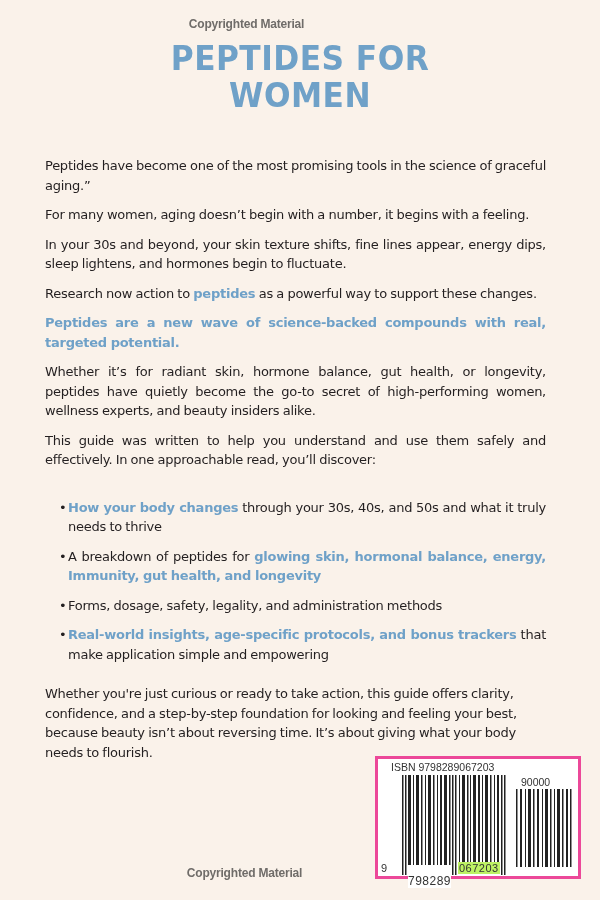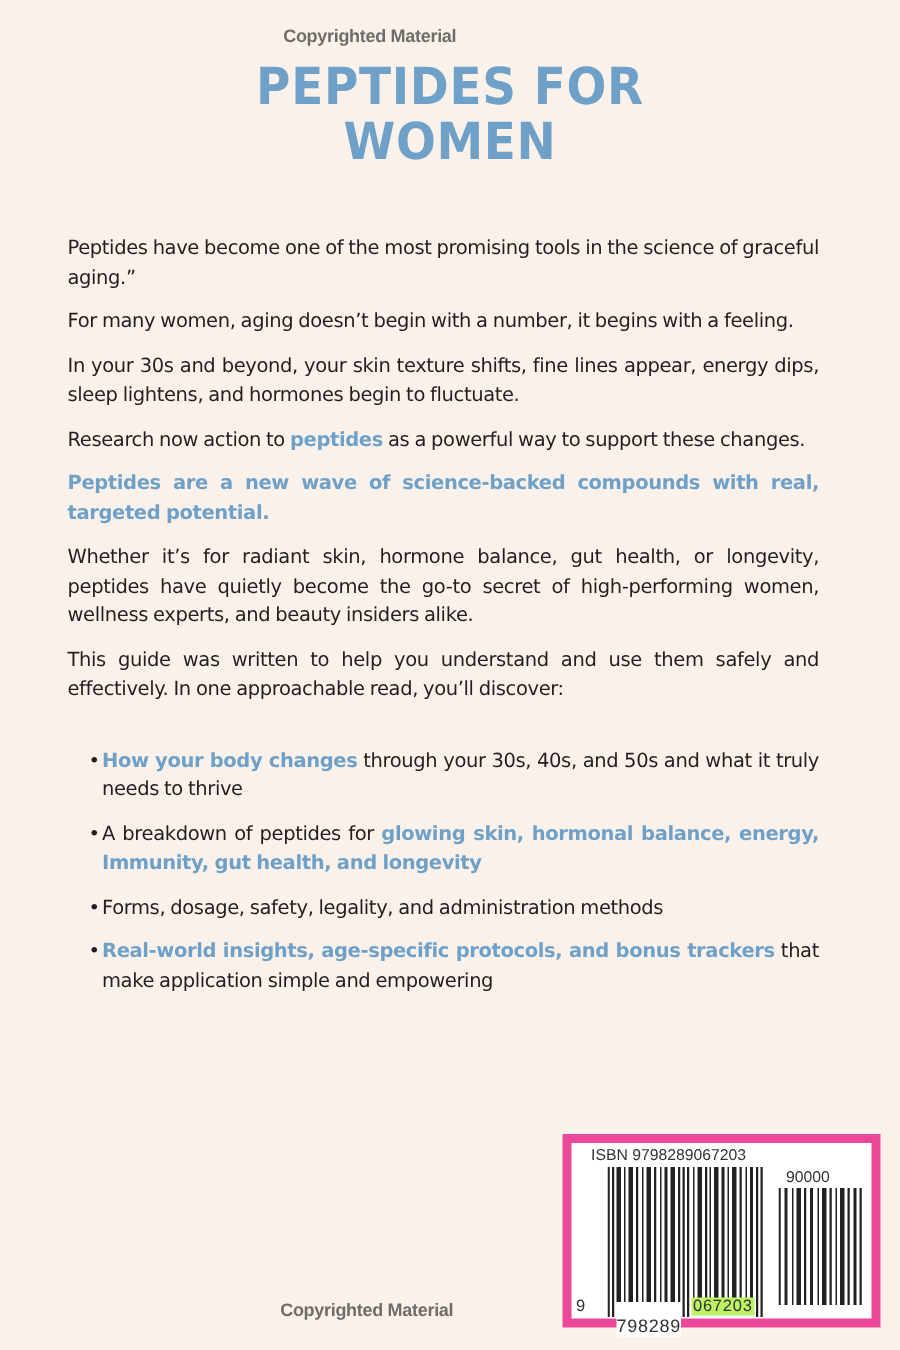--- a/index.html
+++ b/index.html
@@ -29,21 +29,21 @@
   }
   .content p { margin: 10px 0 10px 0; text-align: justify; letter-spacing: -0.25px; word-spacing: -0.5px; }
   .hl { color: #6fa1c8; font-weight: bold; }
   .accent-para { color: #6fa1c8; font-weight: bold; }
   ul.features { list-style: none; padding: 0; margin: 28px 0 0 14px; }
   ul.features li { position: relative; padding-left: 9px; margin-bottom: 10px; text-align: justify; letter-spacing: -0.25px; word-spacing: -0.5px; }
   ul.features li::before { content: "•"; position: absolute; left: 0; top: 0; }
   .closing { margin-top: 20px !important; text-align: left !important; }
   .barcode {
     position: absolute; left: 375px; top: 756px; width: 200px; height: 117px;
-    background: #fff; border: 6px solid #ec4899;
+    background: #fff; border: 3px solid #ec4899;
     font-family: "Liberation Sans", sans-serif; color: #333;
   }
   .isbn-label { position: absolute; left: 13px; top: 2px; font-size: 10.5px; }
   .addon-label { position: absolute; left: 143px; top: 17px; font-size: 10.5px; }
   .digit-left { position: absolute; left: 3px; top: 103px; font-size: 11px; }
   .digit-mid { position: absolute; left: 30px; top: 115px; font-size: 12px; letter-spacing: 0.5px; background:#fff; padding:0 0;}
   .digit-right { position: absolute; left: 80px; top: 103px; font-size: 11px; letter-spacing: 0.5px; background:#bef264; padding:0 1px;}
   .bars-main { position: absolute; left: 24px; top: 16px; width: 104px; height: 100px; }
   .bars-addon { position: absolute; left: 138px; top: 30px; width: 56px; height: 78px; }
 </style>
@@ -66,20 +66,21 @@
   <p>Whether it’s for radiant skin, hormone balance, gut health, or longevity, peptides have quietly become the go-to secret of high-performing women, wellness experts, and beauty insiders alike.</p>
   <p>This guide was written to help you understand and use them safely and effectively. In one approachable read, you’ll discover:</p>
 
   <ul class="features">
     <li><span class="hl">How your body changes</span><span> through your 30s, 40s, and 50s and what it truly needs to thrive</span></li>
     <li><span>A breakdown of peptides for </span><span class="hl">glowing skin, hormonal balance, energy, Immunity, gut health, and longevity</span></li>
     <li><span>Forms, dosage, safety, legality, and administration methods</span></li>
     <li><span class="hl">Real-world insights, age-specific protocols, and bonus trackers</span><span> that make application simple and empowering</span></li>
   </ul>
 
+  <p class="closing">Whether you're just curious or ready to take action, this guide offers clarity, confidence, and a step-by-step foundation for looking and feeling your best, because beauty isn’t about reversing time. It’s about giving what your body needs to flourish.</p>
 </div>
 
 <div class="barcode">
   <div class="isbn-label">ISBN 9798289067203</div>
   <div class="addon-label">90000</div>
   <svg class="bars-main" viewBox="0 0 104 100" preserveAspectRatio="none">
     <g fill="#222">
       <rect x="0" y="0" width="1.5" height="100"></rect>
         <rect x="3" y="0" width="1.5" height="100"></rect>
       <rect x="6" y="0" width="3" height="90"></rect>

